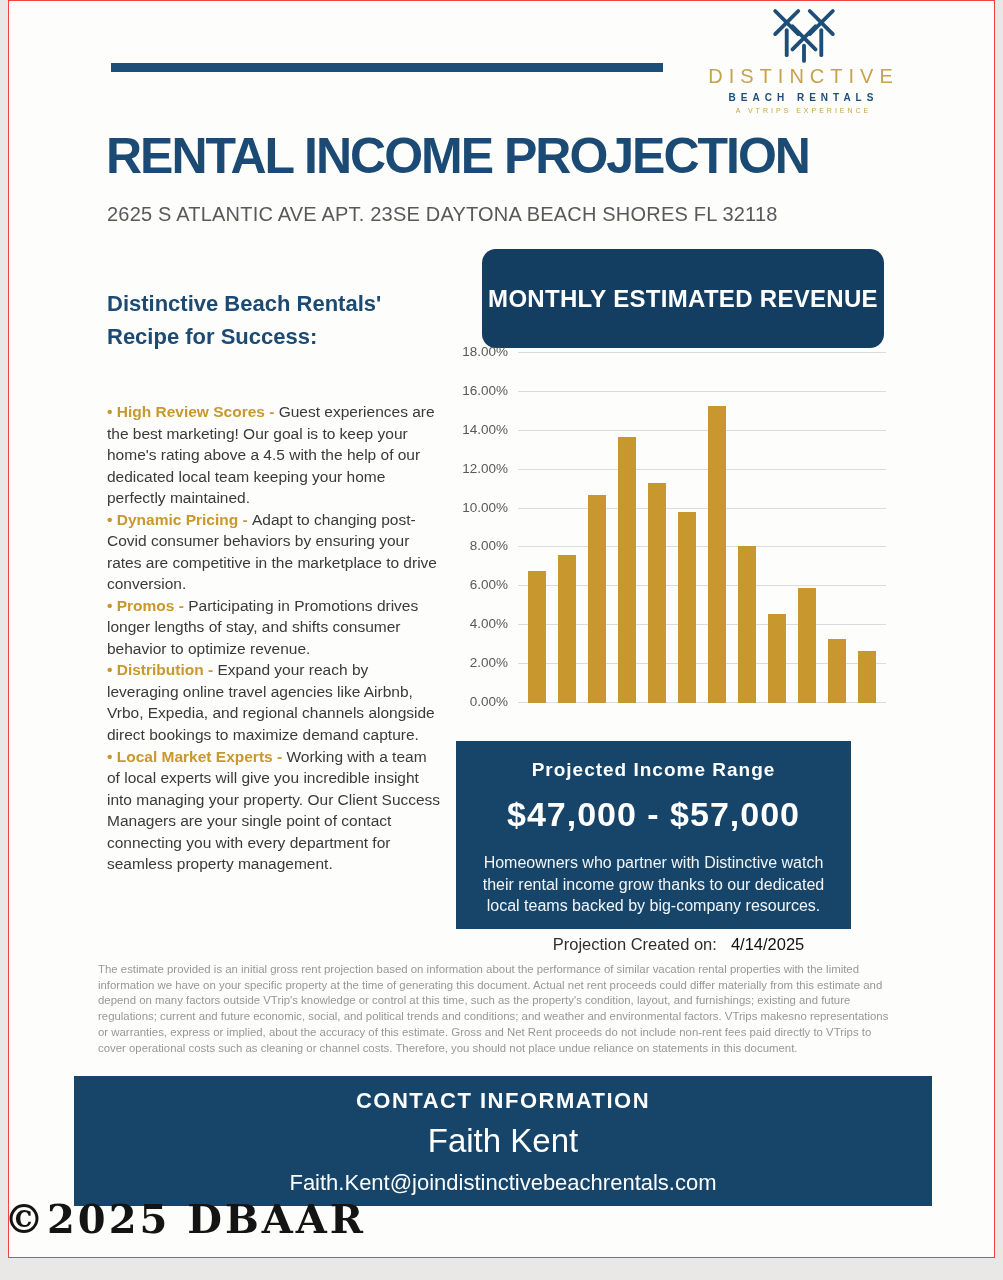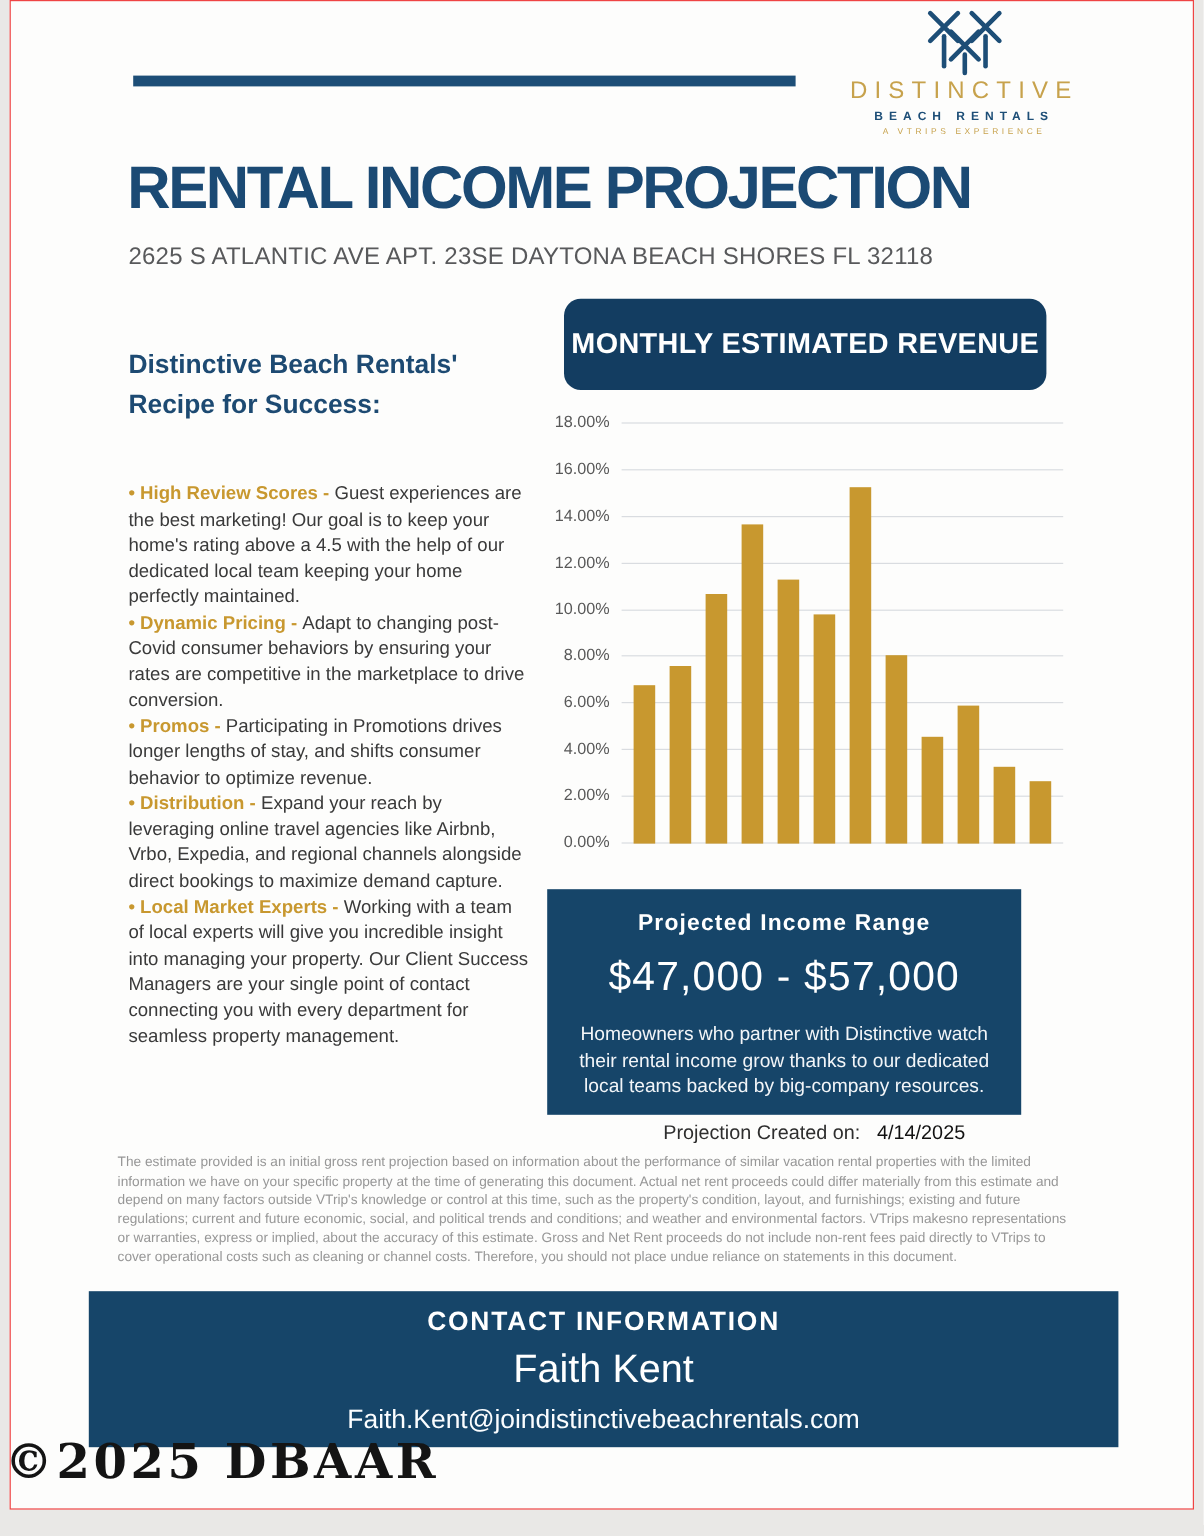--- a/index.html
+++ b/index.html
@@ -32,21 +32,21 @@
   
   .left-col { position:absolute; left:98px; top:286px; width:335px; }
   .recipe-heading { color:#1d4a72; font-weight:bold; font-size:22px; line-height:1.5; margin-bottom:48px; }
   .recipe-list { list-style:none; }
   .recipe-list li { font-size:15.5px; line-height:1.39; color:#3a3a3a; }
   .recipe-list li::before { content:"• "; color:#c8982f; font-weight:bold; }
   .lead { color:#c8982f; font-weight:bold; }
 
   
   .chart-header {
-    position:absolute; left:461px; top:248px; width:402px; height:76px;
+    position:absolute; left:473px; top:248px; width:402px; height:99px;
     background:#133d61; border-radius:14px;
     display:flex; align-items:center; justify-content:center;text-align:center;
   }
   .chart-header span { color:#fff; font-weight:bold; font-size:24px; letter-spacing:0.3px; }
   .plot {
     position:absolute; left:509px; top:352px; width:368px; height:350px;
   }
   .gridline { position:absolute; left:0; right:0; height:1px; background:#d9dce0; }
   .gridline .tick {
     position:absolute; right:calc(100% + 10px); top:-8px;
@@ -63,21 +63,21 @@
     display:flex; justify-content:space-around; padding:0 4px;
   }
   .xlabels span { flex:1; text-align:center; font-size:13.5px; color:#595959; }
 
   
   .income-box {
     position:absolute; left:447px; top:740px; width:395px; height:188px;
     background:#164569; color:#fff; text-align:center; padding:16px 22px;
   }
   .income-heading { font-size:19px; font-weight:bold; letter-spacing:1px; margin-top:2px; }
-  .income-range { font-size:34px; font-weight:normal; letter-spacing:1px; margin-top:14px;text-align:center; }
+  .income-range { font-size:34px; font-weight:bold; letter-spacing:1px; margin-top:14px;text-align:center; }
   .income-body { font-size:16px; line-height:1.35; margin-top:18px; color:#f2f5f8; }
 
   
   .projection-line { position:absolute; left:447px; top:934px; width:445px; text-align:center; font-size:16.5px; color:#2e2e2e; }
   .projection-line .date { margin-left:14px; color:#111; }
 
   
   .disclaimer {
     position:absolute; left:89px; top:961px; width:800px;
     font-size:11.4px; line-height:1.38; color:#979797;

